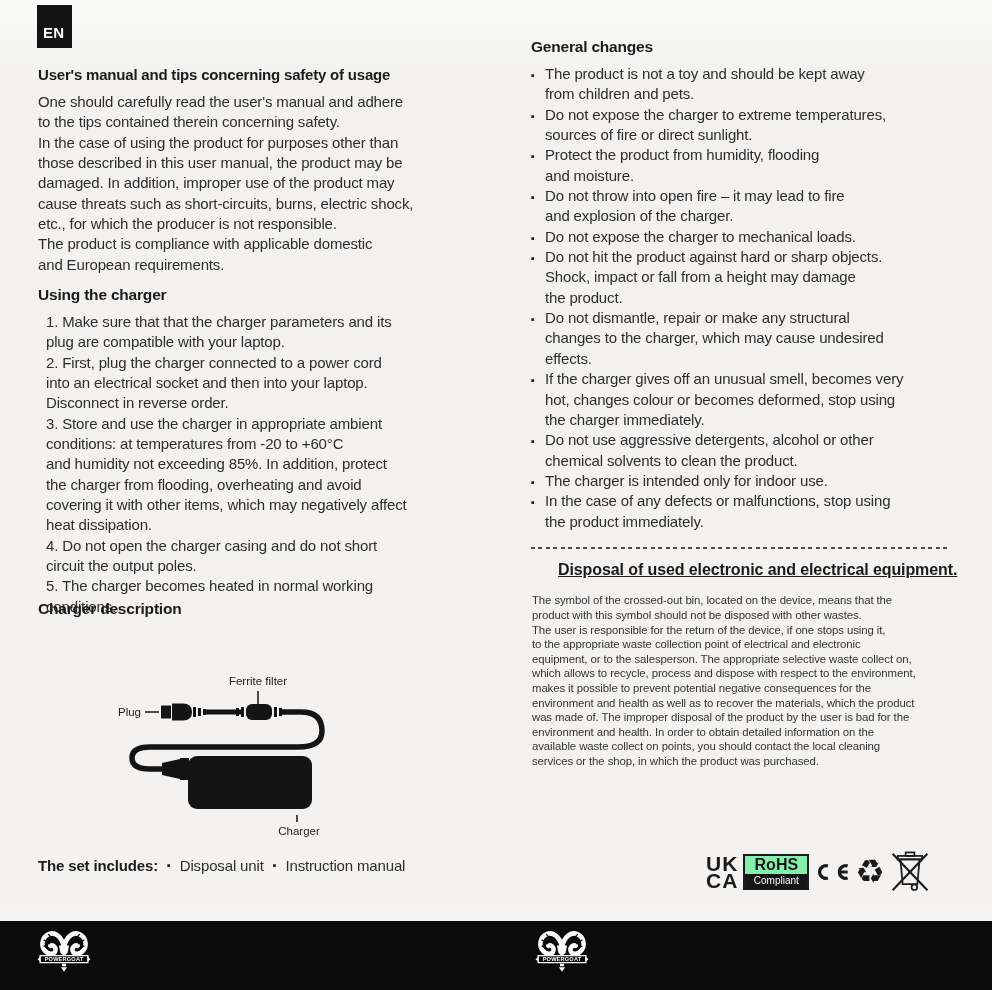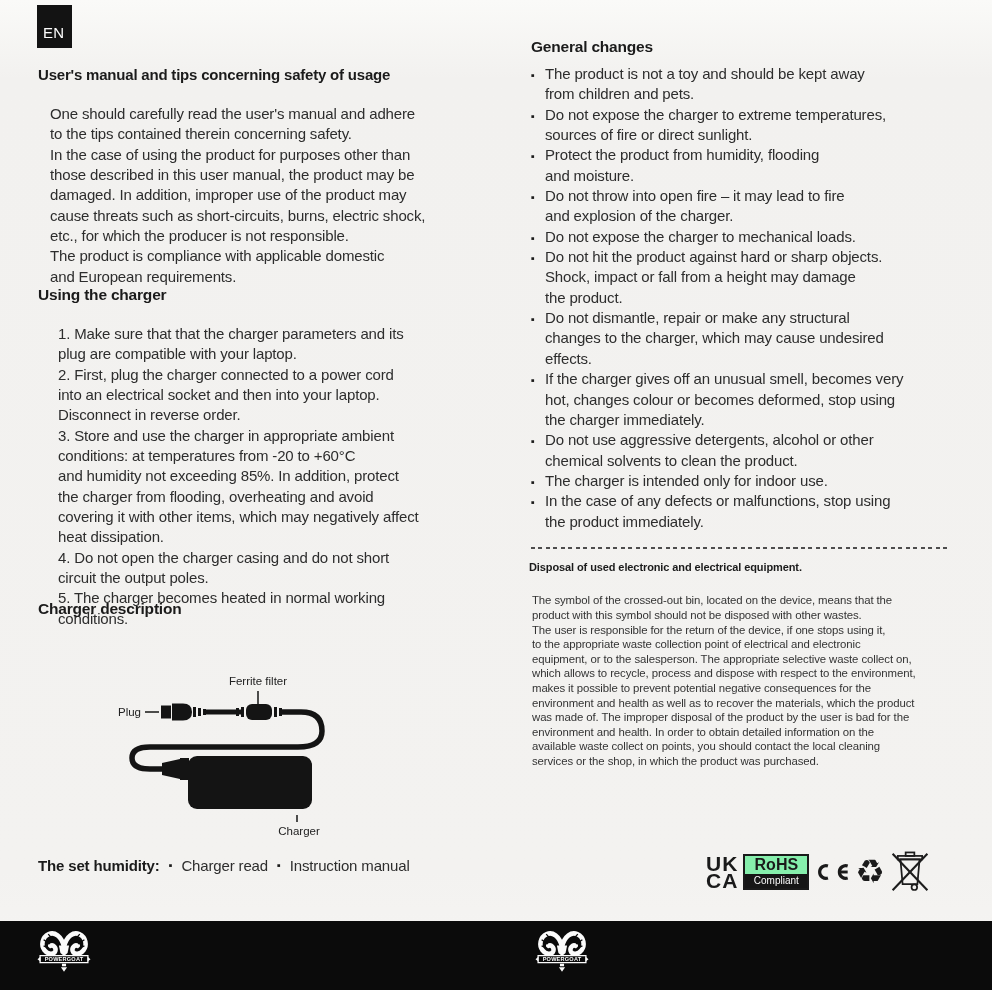--- a/index.html
+++ b/index.html
@@ -7,28 +7,28 @@
     width:992px;height:990px;position:relative;overflow:hidden;
     background:linear-gradient(180deg,#fafaf8 0%,#f2f1ef 8%,#f3f2f0 88%,#f6f5f3 100%);
     font-family:"Liberation Sans", sans-serif;
     color:#2d2d2d;
     -webkit-font-smoothing:antialiased;
   }
   .abs{position:absolute;}
   .pre{white-space:pre-line;}
   .en-badge{
     left:37px;top:5px;width:35px;height:43px;background:#131313;color:#fdfdfd;
-    font-weight:normal;font-size:15px;display:flex;align-items:flex-end;
+    font-weight:bold;font-size:15px;display:flex;align-items:flex-end;
     padding:0 0 7px 6px;box-sizing:border-box;letter-spacing:.3px;
   }
   h1,h2,h3{margin:0;color:#1b1b1b;font-weight:bold;}
   .h-main{font-size:15px;letter-spacing:-.2px;}
   .h-sub{font-size:15.5px;letter-spacing:-.2px;}
   .body-text{
-    font-size:15px;line-height:20.35px;letter-spacing:-.15px;margin:12px;color:#2d2d2d;
+    font-size:15px;line-height:20.35px;letter-spacing:-.15px;margin:0;color:#2d2d2d;
   }
   .left-title{left:38px;top:66px;}
   .intro-p{left:38px;top:92px;width:478px;}
   .using-h{left:38px;top:286px;}
   .using-p{left:46px;top:312px;width:478px;}
   .desc-h{left:38px;top:600px;}
   .diagram{left:58px;top:659px;width:352px;height:188px;}
   .set-line{left:38px;top:857px;font-size:15px;letter-spacing:-.15px;display:flex;align-items:center;gap:9px;}
   .set-line .lbl{font-weight:bold;color:#1b1b1b;}
   .blt-glyph{font-size:11px;color:#1b1b1b;transform:translateY(-1px);}
@@ -37,21 +37,21 @@
     left:531px;top:64px;width:452px;list-style:none;margin:0;padding:0;
     font-size:15px;line-height:20.35px;letter-spacing:-.15px;
   }
   .remarks-list li{position:relative;padding-left:14px;margin:0;}
   .remarks-list .blt{position:absolute;left:0;top:1px;font-size:11px;color:#1b1b1b;}
   .remarks-list .txt{white-space:pre-line;}
   .divider{
     left:531px;top:547px;width:416px;height:2px;
     background:repeating-linear-gradient(90deg,#4d4d4d 0 4px,transparent 4px 7.5px);
   }
-  .disposal-h{left:529px;top:561px;font-size:11px;letter-spacing:-.1px;}
+  .disposal-h{left:558px;top:561px;font-size:16px;letter-spacing:-.1px;text-decoration:underline;}
   .disposal-p{left:532px;top:582px;width:452px;font-size:11.4px;line-height:14.6px;letter-spacing:-.1px;color:#333;}
   .marks{left:706px;top:848px;display:flex;align-items:center;gap:5px;height:48px;}
   .ukca{font-weight:bold;font-size:21px;line-height:17px;letter-spacing:1px;color:#1a1a1a;text-align:center;}
   .rohs{border:2.5px solid #1a1a1a;width:62px;text-align:center;background:#86efac;}
   .rohs-top{font-weight:bold;font-size:16px;color:#1a1a1a;padding:0 2px;line-height:18px;}
   .rohs-bot{background:#161616;color:#fbfbfb;font-size:10px;line-height:13px;padding:0 2px 1px;}
   .recycle{font-size:33px;color:#1a1a1a;line-height:36px;font-family:"DejaVu Sans", sans-serif;}
   .footer-bar{left:0;top:921px;width:992px;height:69px;background:#0b0b0b;}
   .goat{position:absolute;width:56px;height:48px;}
   .goat-1{left:36px;top:7px;}
@@ -132,23 +132,23 @@
       </g>
 
       <rect x="130" y="97" width="124" height="53" rx="9" fill="#141414"></rect>
 
       <line x1="239" y1="156" x2="239" y2="163" stroke="#222" stroke-width="1.6"></line>
       <text x="241" y="176" font-size="11.5" fill="#222" text-anchor="middle">Charger</text>
     </svg>
   </div>
 
   <div class="abs set-line">
-    <span class="lbl">The set humidity:</span>
+    <span class="lbl">The set includes:</span>
     <span class="blt-glyph">▪</span>
-    <span>Charger read</span>
+    <span>Disposal unit</span>
     <span class="blt-glyph">▪</span>
     <span>Instruction manual</span>
   </div>
 
   <h2 class="abs h-sub remarks-h">General changes</h2>
 
   <ul class="abs remarks-list">
 
       <li>
         <span class="blt">▪</span>

